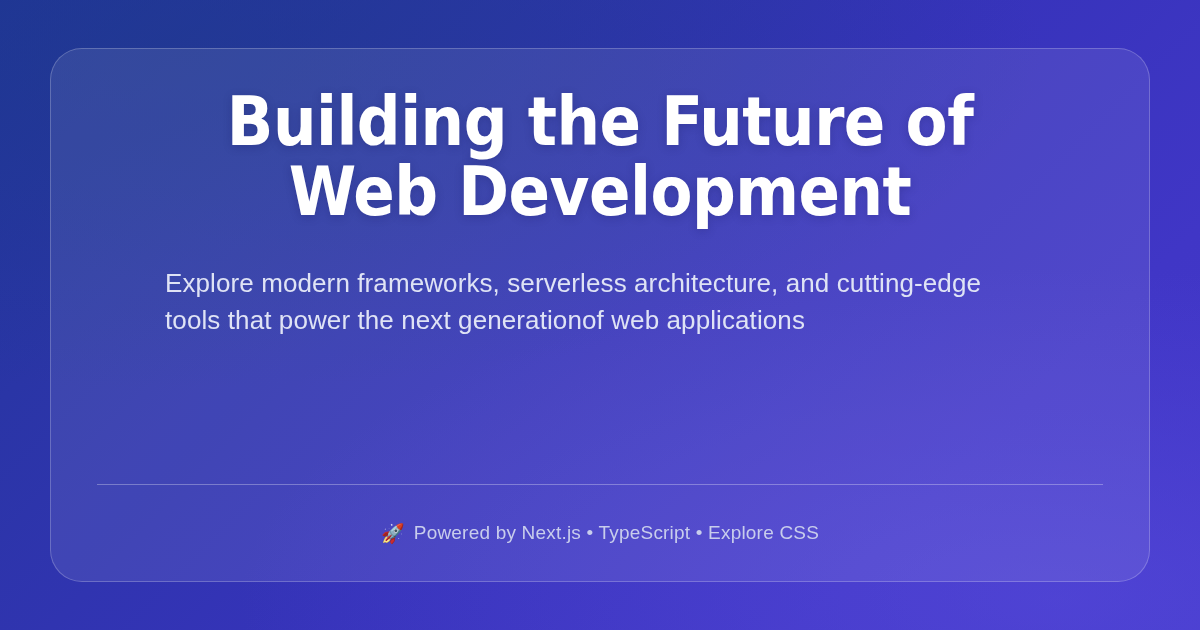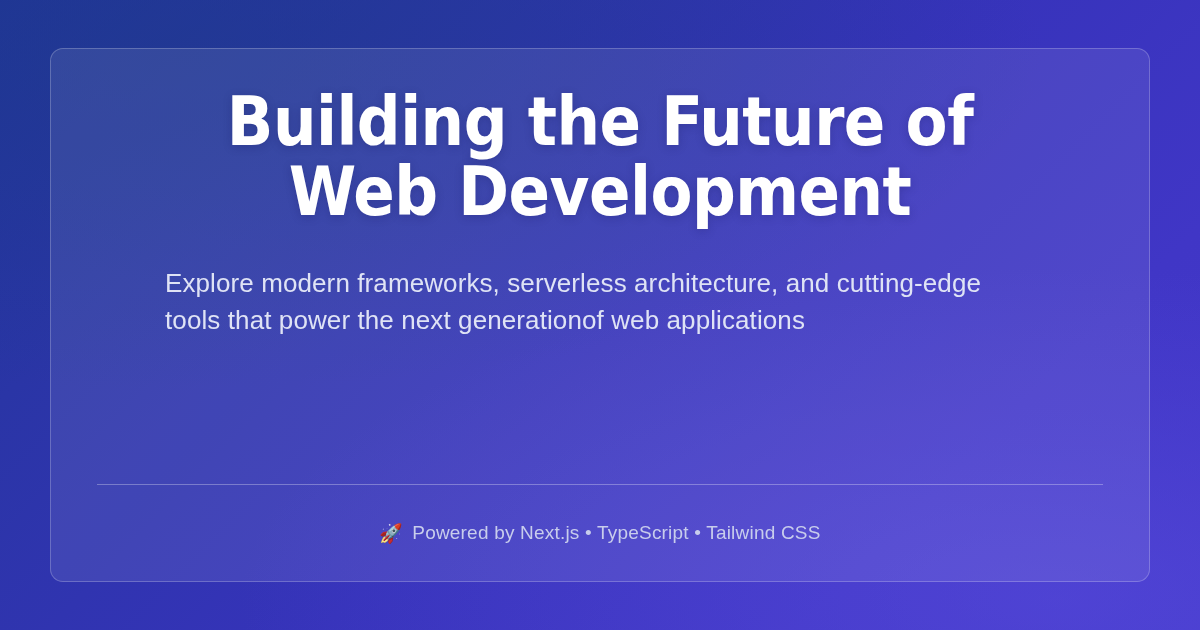--- a/index.html
+++ b/index.html
@@ -43,21 +43,21 @@
     pointer-events: none;
   }
 
   
   .card {
     position: absolute;
     left: 50px;
     top: 48px;
     width: 1100px;
     height: 534px;
-    border-radius: 13px;
+    border-radius: 32px;
     background: rgba(255,255,255,0.085);
     border: 1px solid rgba(255,255,255,0.22);
     z-index: 2;
     display: flex;
     flex-direction: column;
     align-items: center;
     padding: 0 47px;
   }
 
   
@@ -132,18 +132,18 @@
     <h1 class="title">Building the Future of Web Development</h1>
 
     <p class="subtitle">Explore modern frameworks, serverless architecture, and cutting-edge tools that power the next generationof web applications</p>
 
     <div class="spacer"></div>
 
     <div class="divider"></div>
 
     <div class="footer">
       <span class="footer-emoji">🚀</span>
-      <span class="footer-text">Powered by Next.js • TypeScript • Tailwind CSS</span>
+      <span class="footer-text">Powered by Next.js • TypeScript • Explore CSS</span>
     </div>
 
   </div>
 
 </div>
 
 </body></html>

